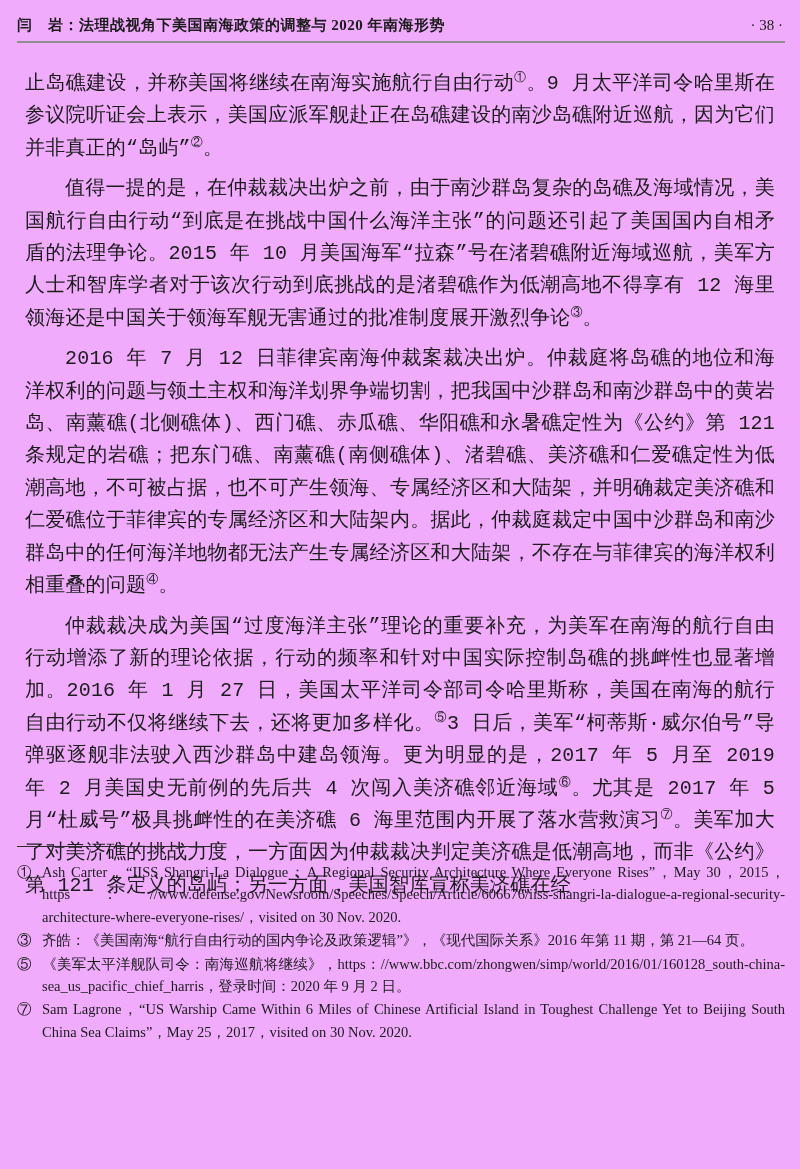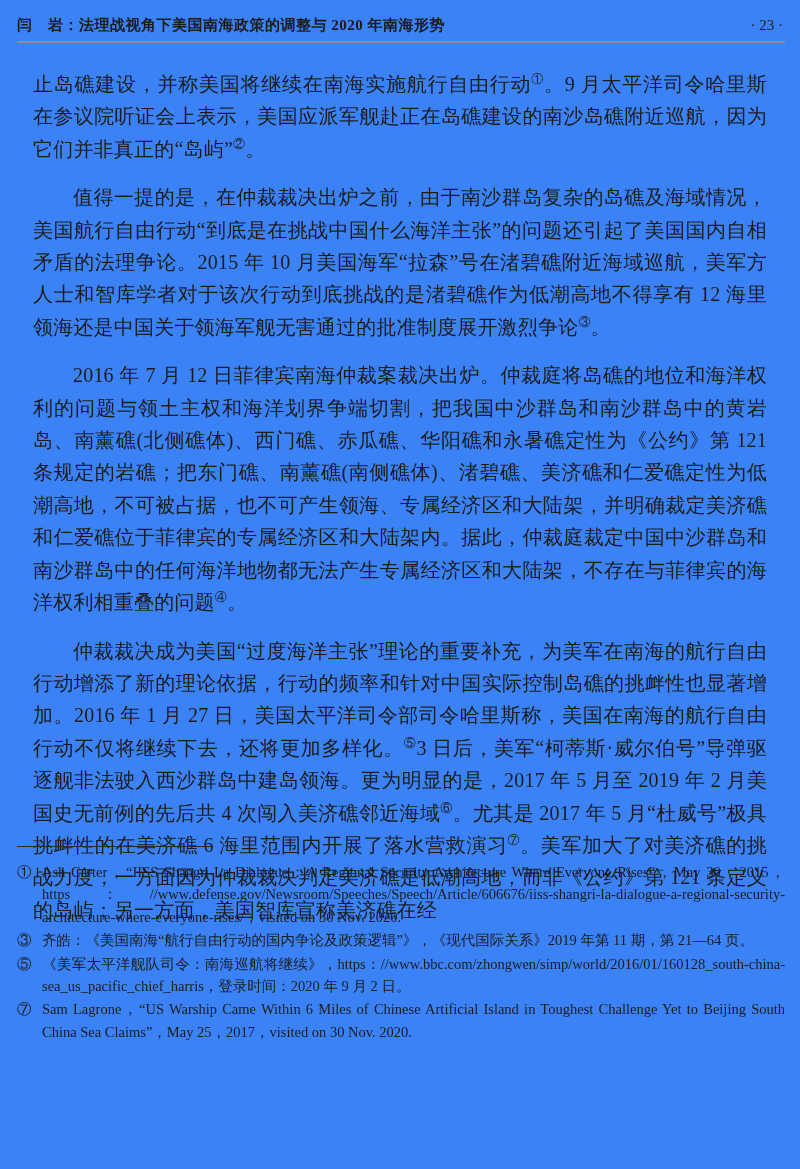--- a/index.html
+++ b/index.html
@@ -1,20 +1,20 @@
 <!DOCTYPE html>
 <html lang="zh"><head>
 <meta charset="utf-8">
 <style>
   html, body { margin: 0; padding: 0; background: #ffffff; }
   .page {
     position: relative;
     width: 800px;
     height: 1169px;
-    background: #3b82f6;
+    background: #f0abfc;
     overflow: hidden;
     font-family: "Liberation Serif", "DejaVu Serif", serif;
     color: #1c1c1c;
     box-sizing: border-box;
   }
   .header {
     display: flex;
     justify-content: space-between;
     align-items: baseline;
     margin: 16px 17px 0 17px;
@@ -35,21 +35,21 @@
     border-top: 2px solid #8f8f8f;
     height: 0;
   }
   .article {
     margin: 25px 17px 0 17px;
     font-size: 20px;
     line-height: 32.4px;
     text-align: justify;
     letter-spacing: 0.2px;
   }
-  .para { margin: 16px; text-indent: 2em; }
+  .para { margin: 8px; text-indent: 2em; font-family: Liberation Mono, monospace; }
   .para.no-indent { text-indent: 0; }
   .para sup {
     font-size: 0.6em;
     line-height: 0;
     vertical-align: super;
   }
   .footnotes {
     position: absolute;
     top: 846px;
     left: 17px;
@@ -76,39 +76,39 @@
     margin-right: 6px;
   }
 </style>
 </head>
 <body>
 
 <div class="page">
 
   <div class="header">
     <span class="running-title">闫　岩：法理战视角下美国南海政策的调整与 2020 年南海形势</span>
-    <span class="page-number">· 23 ·</span>
+    <span class="page-number">· 38 ·</span>
   </div>
   <div class="header-rule"></div>
 
   <main class="article">
     <p class="para no-indent">止岛礁建设，并称美国将继续在南海实施航行自由行动<sup>①</sup>。9 月太平洋司令哈里斯在参议院听证会上表示，美国应派军舰赴正在岛礁建设的南沙岛礁附近巡航，因为它们并非真正的“岛屿”<sup>②</sup>。</p>
     <p class="para">值得一提的是，在仲裁裁决出炉之前，由于南沙群岛复杂的岛礁及海域情况，美国航行自由行动“到底是在挑战中国什么海洋主张”的问题还引起了美国国内自相矛盾的法理争论。2015 年 10 月美国海军“拉森”号在渚碧礁附近海域巡航，美军方人士和智库学者对于该次行动到底挑战的是渚碧礁作为低潮高地不得享有 12 海里领海还是中国关于领海军舰无害通过的批准制度展开激烈争论<sup>③</sup>。</p>
     <p class="para">2016 年 7 月 12 日菲律宾南海仲裁案裁决出炉。仲裁庭将岛礁的地位和海洋权利的问题与领土主权和海洋划界争端切割，把我国中沙群岛和南沙群岛中的黄岩岛、南薰礁(北侧礁体)、西门礁、赤瓜礁、华阳礁和永暑礁定性为《公约》第 121 条规定的岩礁；把东门礁、南薰礁(南侧礁体)、渚碧礁、美济礁和仁爱礁定性为低潮高地，不可被占据，也不可产生领海、专属经济区和大陆架，并明确裁定美济礁和仁爱礁位于菲律宾的专属经济区和大陆架内。据此，仲裁庭裁定中国中沙群岛和南沙群岛中的任何海洋地物都无法产生专属经济区和大陆架，不存在与菲律宾的海洋权利相重叠的问题<sup>④</sup>。</p>
     <p class="para">仲裁裁决成为美国“过度海洋主张”理论的重要补充，为美军在南海的航行自由行动增添了新的理论依据，行动的频率和针对中国实际控制岛礁的挑衅性也显著增加。2016 年 1 月 27 日，美国太平洋司令部司令哈里斯称，美国在南海的航行自由行动不仅将继续下去，还将更加多样化。<sup>⑤</sup>3 日后，美军“柯蒂斯·威尔伯号”导弹驱逐舰非法驶入西沙群岛中建岛领海。更为明显的是，2017 年 5 月至 2019 年 2 月美国史无前例的先后共 4 次闯入美济礁邻近海域<sup>⑥</sup>。尤其是 2017 年 5 月“杜威号”极具挑衅性的在美济礁 6 海里范围内开展了落水营救演习<sup>⑦</sup>。美军加大了对美济礁的挑战力度，一方面因为仲裁裁决判定美济礁是低潮高地，而非《公约》第 121 条定义的岛屿；另一方面，美国智库宣称美济礁在经</p>
   </main>
 
   <section class="footnotes">
     <div class="fn-rule"></div>
 
     <div class="fn">
       <span class="fn-marker">①</span><span class="fn-text">Ash Carter，“IISS Shangri-La Dialogue：A Regional Security Architecture Where Everyone Rises”，May 30，2015，https：//www.defense.gov/Newsroom/Speeches/Speech/Article/606676/iiss-shangri-la-dialogue-a-regional-security-architecture-where-everyone-rises/，visited on 30 Nov. 2020.</span>
     </div>
     <div class="fn">
-      <span class="fn-marker">③</span><span class="fn-text">齐皓：《美国南海“航行自由行动的国内争论及政策逻辑”》，《现代国际关系》2019 年第 11 期，第 21—64 页。</span>
+      <span class="fn-marker">③</span><span class="fn-text">齐皓：《美国南海“航行自由行动的国内争论及政策逻辑”》，《现代国际关系》2016 年第 11 期，第 21—64 页。</span>
     </div>
     <div class="fn">
       <span class="fn-marker">⑤</span><span class="fn-text">《美军太平洋舰队司令：南海巡航将继续》，https：//www.bbc.com/zhongwen/simp/world/2016/01/160128_south-china-sea_us_pacific_chief_harris，登录时间：2020 年 9 月 2 日。</span>
     </div>
     <div class="fn">
       <span class="fn-marker">⑦</span><span class="fn-text">Sam Lagrone，“US Warship Came Within 6 Miles of Chinese Artificial Island in Toughest Challenge Yet to Beijing South China Sea Claims”，May 25，2017，visited on 30 Nov. 2020.</span>
     </div>
   </section>
 
 </div>

